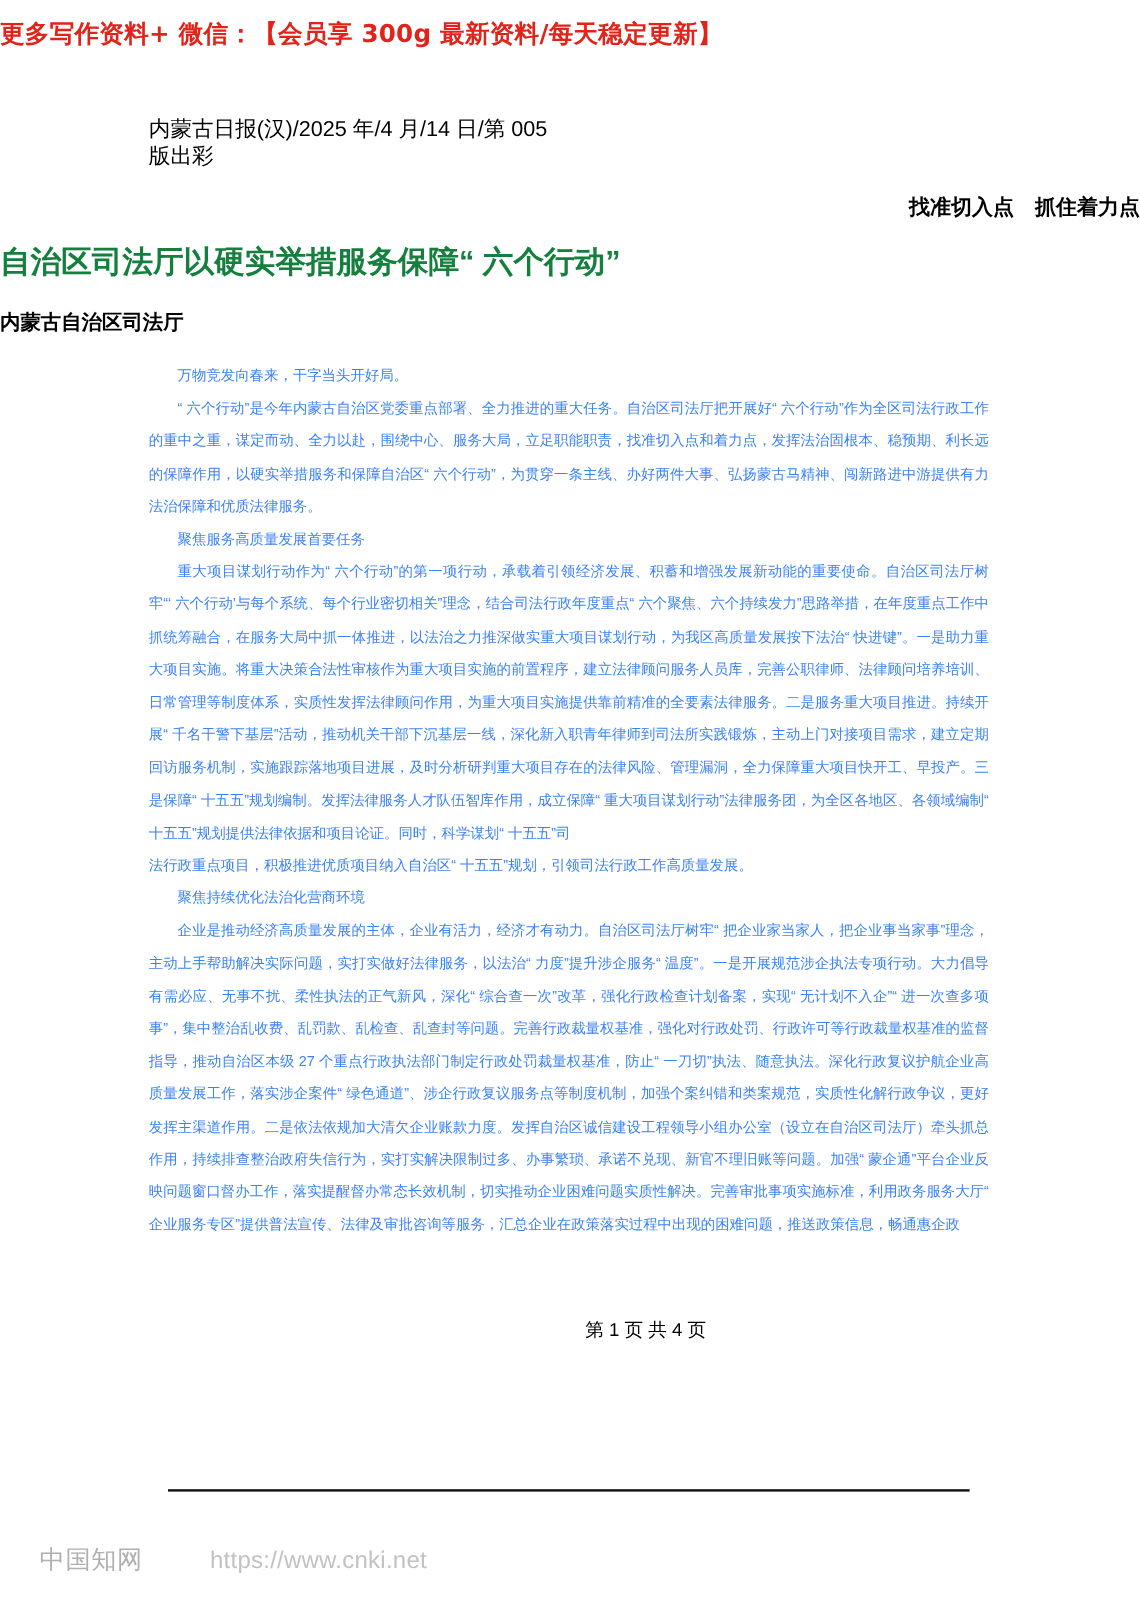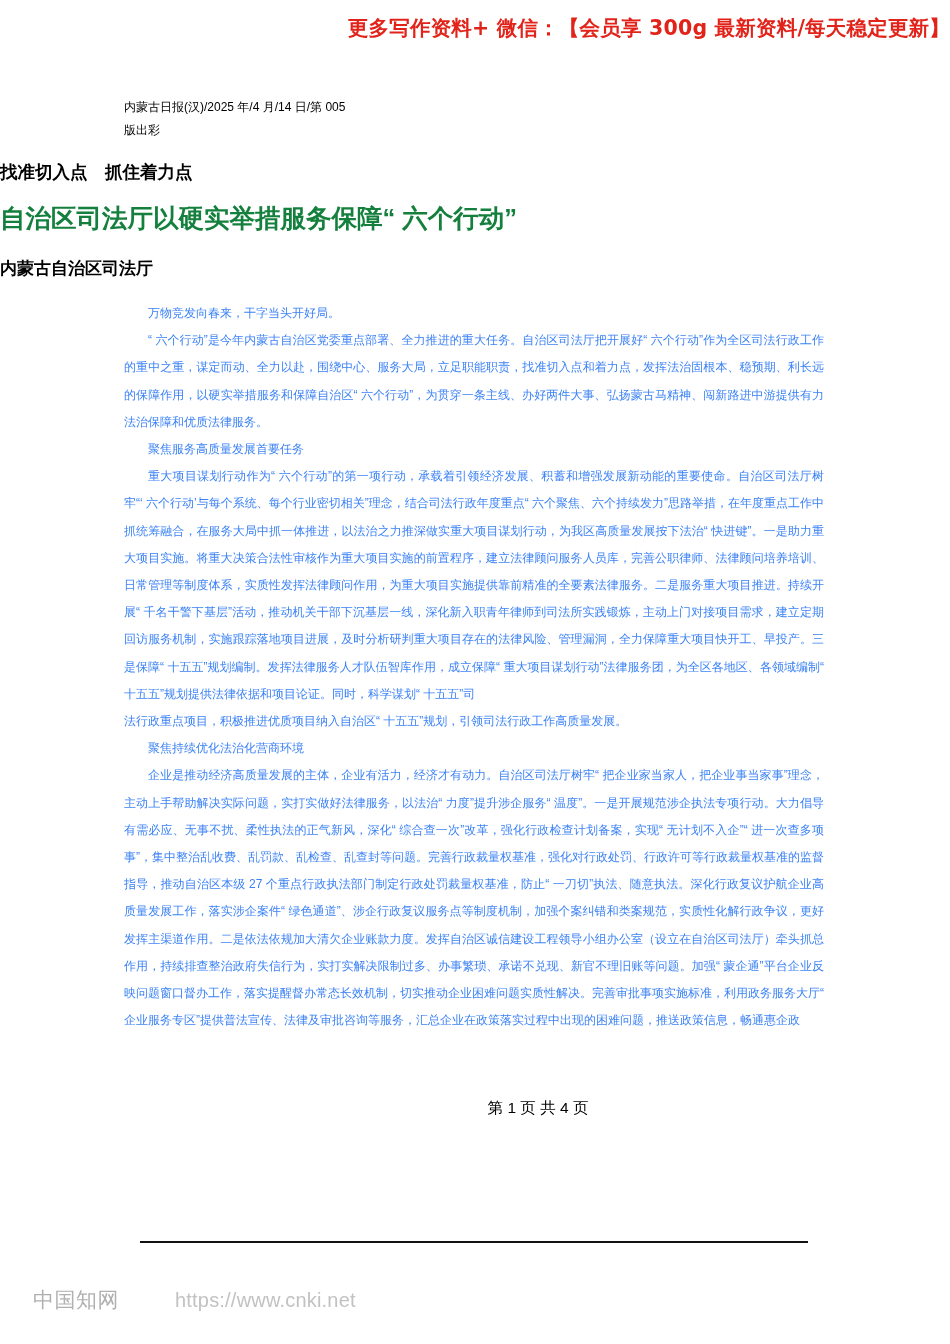--- a/index.html
+++ b/index.html
@@ -19,51 +19,51 @@
     overflow: hidden;
     box-sizing: border-box;
   }
 
   
   .promo-banner {
     position: absolute;
     left: 0;
     top: 14px;
     width: 950px;
-    text-align: right;
+    text-align: left;
     color: #E2231A;
     font-size: 20.5px;
     font-weight: bold;
     letter-spacing: 0.2px;
     white-space: nowrap;
     font-family: "DejaVu Sans", "Liberation Sans", sans-serif;
   }
 
   
   .source-block {
     position: absolute;
     left: 124px;
     top: 96px;
     width: 420px;
-    font-size: 12px;
+    font-size: 18px;
     line-height: 23px;
     color: #000;
   }
   .source-block .src-line {
     display: block;
     white-space: nowrap;
   }
 
   
   .kicker {
     position: absolute;
     left: 0;
     top: 160px;
     width: 950px;
-    text-align: left;
+    text-align: right;
     font-size: 17.5px;
     font-weight: bold;
     color: #000;
     white-space: nowrap;
   }
   .main-title {
     position: absolute;
     left: 0;
     top: 201px;
     width: 950px;

